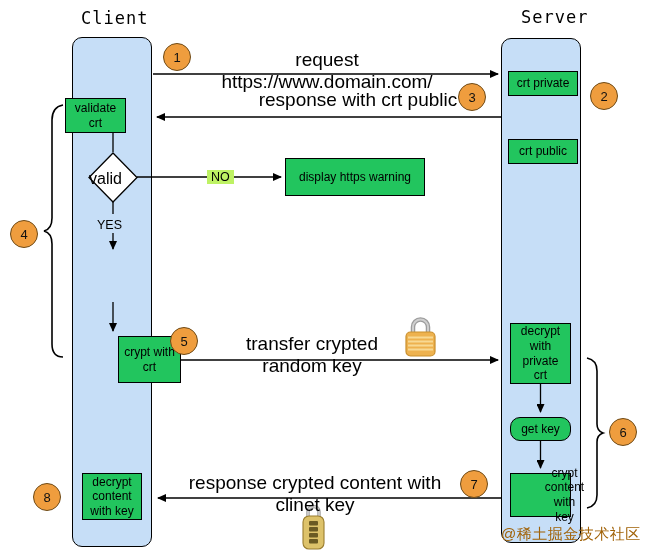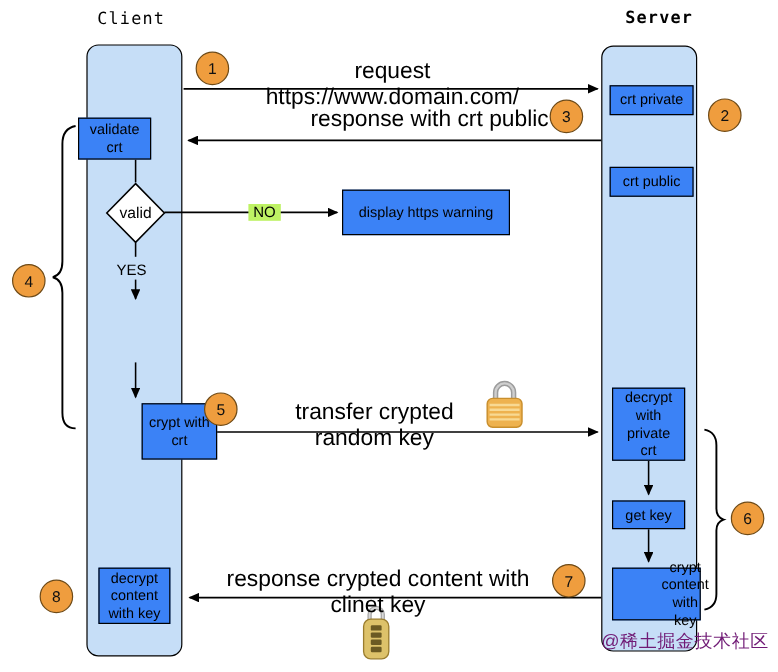--- a/index.html
+++ b/index.html
@@ -1,42 +1,42 @@
 <!DOCTYPE html>
 <html><head>
 <meta charset="utf-8">
 <style>
   html,body{margin:0;padding:0;background:#ffffff;}
   #canvas{position:relative;width:648px;height:560px;background:#fff;overflow:hidden;
           font-family:"Liberation Sans",sans-serif;color:#000;}
   .lane{position:absolute;width:80px;background:#c6def7;border:1.5px solid #000;border-radius:10px;box-sizing:border-box;}
   #overlay{position:absolute;left:0;top:0;width:648px;height:560px;pointer-events:none;}
-  .lane-title{position:absolute;font-family:"DejaVu Sans Mono",monospace;font-size:14px;letter-spacing:1px;}
-  .node{position:absolute;background:#3b82f6;border:1.2px solid #000;box-sizing:border-box;
+  .lane-title{position:absolute;font-family:"DejaVu Sans Mono",monospace;font-size:17px;letter-spacing:1px;}
+  .node{position:absolute;background:#22c55e;border:1.2px solid #000;box-sizing:border-box;
         display:flex;align-items:center;justify-content:center;text-align:center;
         font-size:12px;line-height:1.22;white-space:pre-line;}
   .badge{position:absolute;width:28px;height:28px;border-radius:50%;background:#ef9d3e;
          border:1.4px solid #6e4a17;box-sizing:border-box;display:flex;align-items:center;
          justify-content:center;font-size:13px;color:#111;}
   .msg{position:absolute;font-size:19px;text-align:center;}
   .flowlabel{position:absolute;font-size:12.5px;text-align:center;}
   .no-label{background:#bef264;padding:0 4px;margin-left:19px;}
-  .diamond-label{position:absolute;width:48px;text-align:center;font-size:13px;}
-  .watermark{position:absolute;font-size:15px;color:#701a75;letter-spacing:0.5px;white-space:nowrap;}
+  .diamond-label{position:absolute;width:48px;text-align:left;font-size:16px;}
+  .watermark{position:absolute;font-size:15px;color:#a16207;letter-spacing:0.5px;white-space:nowrap;}
 </style>
 </head>
 <body>
 
 <div id="canvas">
 
   <div class="lane" style="left:72px;top:37px;height:510px;"></div>
   <div class="lane" style="left:501px;top:38px;height:505px;"></div>
 
   <div class="lane-title" style="left:81px;top:8px;">Client</div>
-  <div class="lane-title" style="left:521px;top:7px;font-weight:bold;">Server</div>
+  <div class="lane-title" style="left:521px;top:7px;">Server</div>
 
   <svg id="overlay">
     <defs>
       <marker id="ah" markerWidth="10" markerHeight="8" refX="8" refY="4" orient="auto" markerUnits="userSpaceOnUse">
         <path d="M0,0 L9,4 L0,8 Z" fill="#000"></path>
       </marker>
     </defs>
 
     <line x1="153" y1="74" x2="498" y2="74" stroke="#000" stroke-width="1.4" marker-end="url(#ah)"></line>
     <line x1="501" y1="117" x2="157" y2="117" stroke="#000" stroke-width="1.4" marker-end="url(#ah)"></line>
@@ -88,22 +88,22 @@
 with key</div>
 
   <div class="node" style="left:285px;top:158px;width:140px;height:38px;">display https warning</div>
 
   <div class="node" style="left:508px;top:71px;width:70px;height:25px;">crt private</div>
   <div class="node" style="left:508px;top:95px;width:70px;height:25px;margin-top:44px;">crt public</div>
   <div class="node" style="left:510px;top:323px;width:61px;height:61px;">decrypt
 with
 private
 crt</div>
-  <div class="node" style="left:510px;top:417px;width:61px;height:24px;">get key</div>
-  <div class="node" style="left:510px;top:473px;width:74px;height:44px;padding-left:48px;">crypt
+  <div class="node" style="left:510px;top:417px;width:61px;height:24px;border-radius:10px;">get key</div>
+  <div class="node" style="left:510px;top:473px;width:61px;height:44px;padding-left:48px;">crypt
 content
 with key</div>
 
   <div class="msg" style="left:217px;top:49px;width:220px;">request https://www.domain.com/</div>
   <div class="msg" style="left:258px;top:89px;width:200px;">response with crt public</div>
   <div class="msg" style="left:212px;top:333px;width:200px;">transfer crypted random key</div>
   <div class="msg" style="left:185px;top:472px;width:260px;text-align:center;">response crypted content with clinet key</div>
 
   <div class="badge" style="left:163px;top:43px;">1</div>
   <div class="badge" style="left:590px;top:82px;">2</div>

